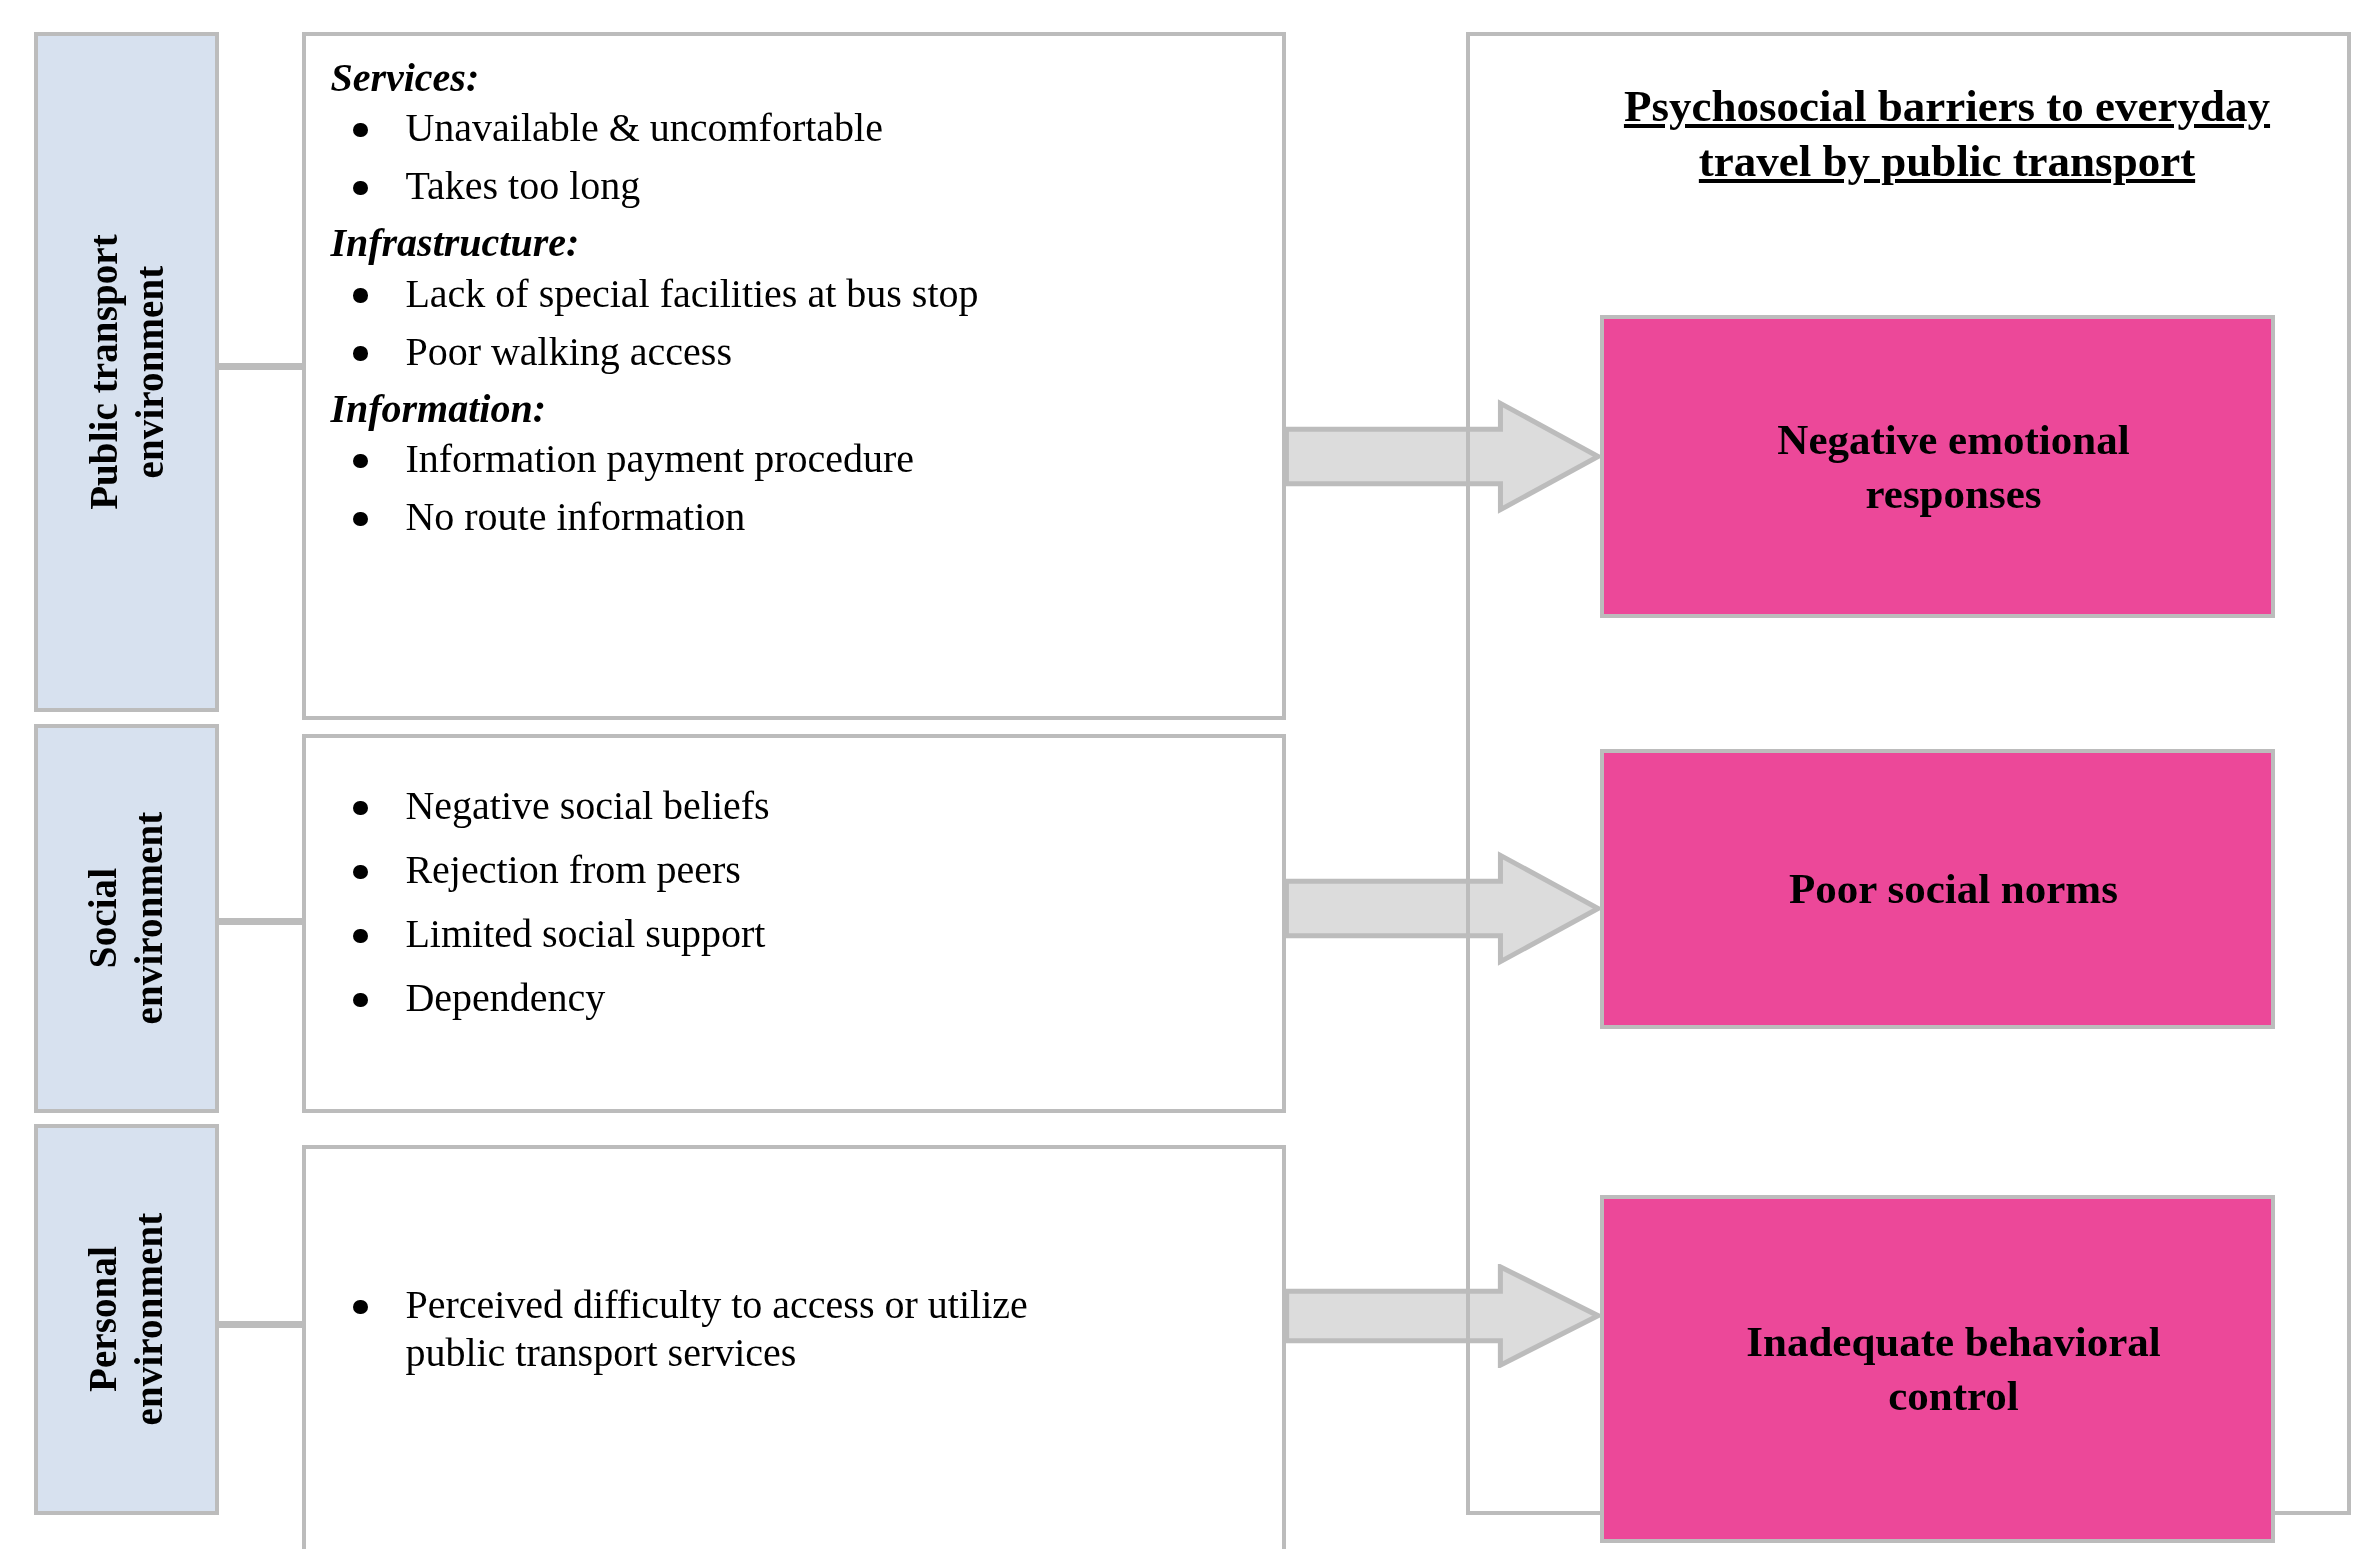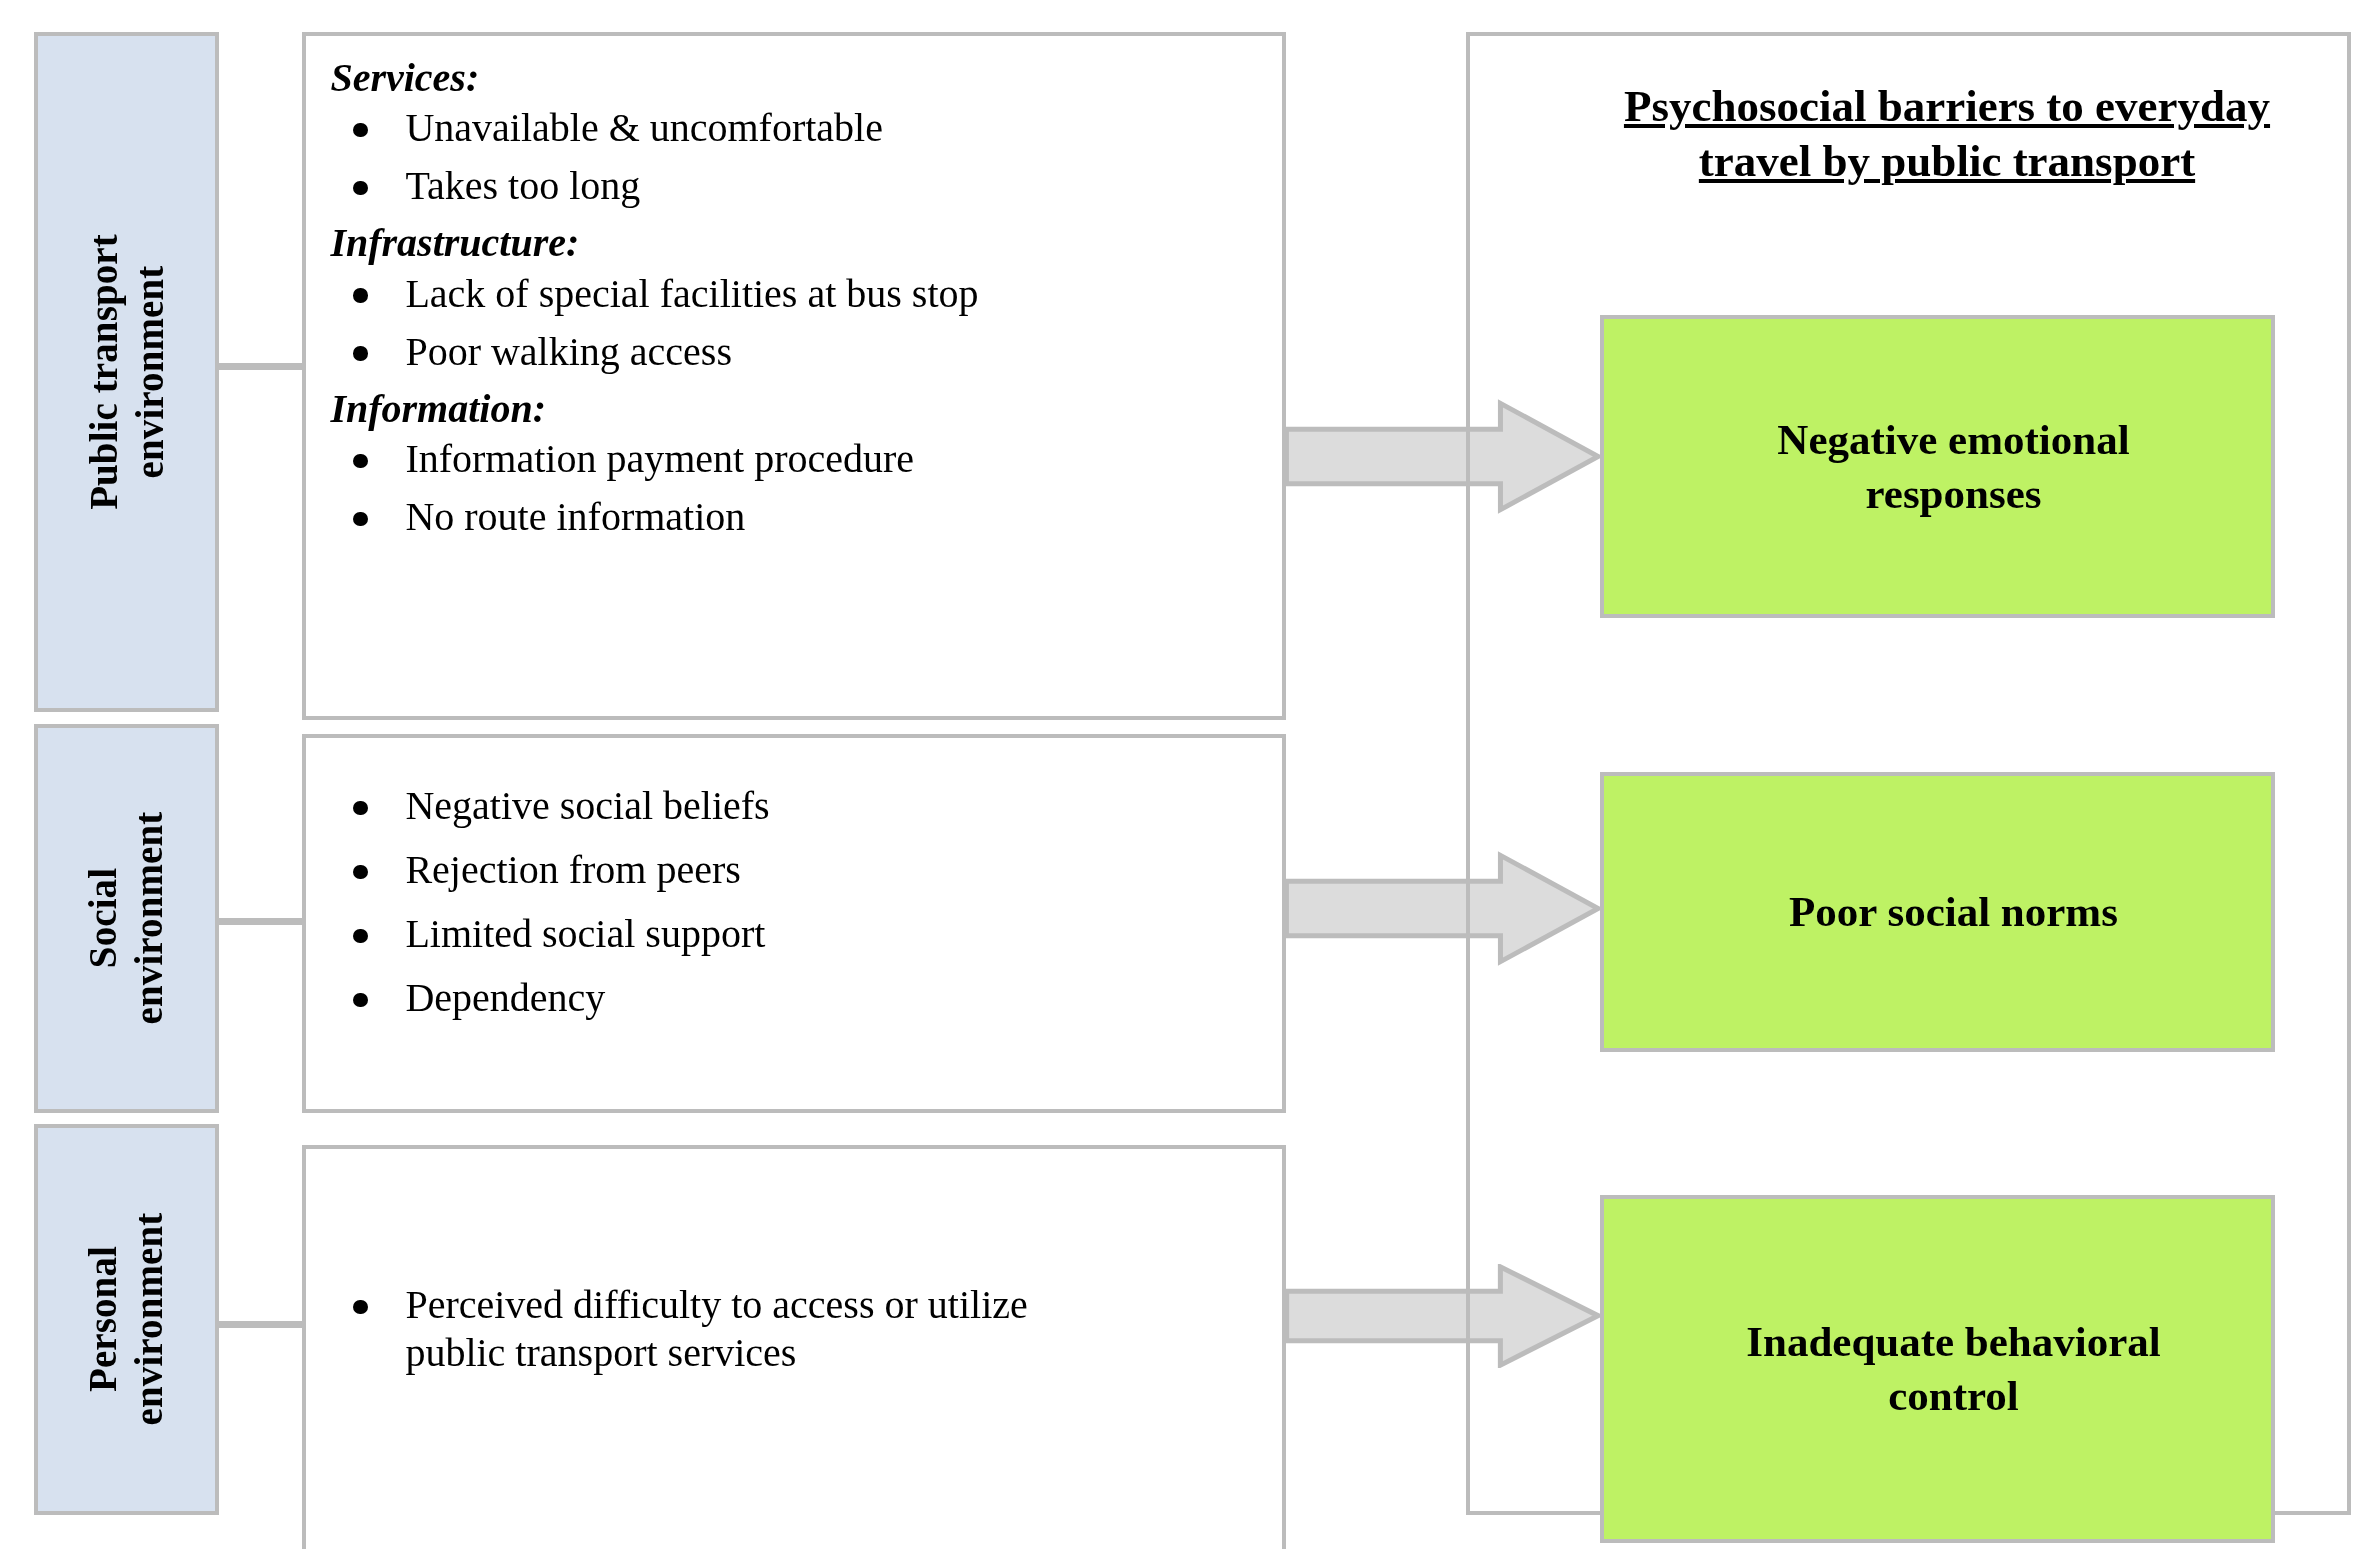--- a/index.html
+++ b/index.html
@@ -75,21 +75,21 @@
   .panel-title{
     position:absolute;
     text-align:center;
     font-weight:bold;
     font-size:45px;
     line-height:1.22;
     white-space:pre-line;
   }
   .out-box{
     position:absolute;
-    background:#bef264;
+    background:#ec4899;
     border:4.3px solid #bcbcbc;
     box-sizing:border-box;
     display:flex;align-items:center;justify-content:center;
     text-align:center;
     font-weight:bold;
     font-size:43px;
     line-height:1.25;
     white-space:pre-line;
     padding-left:32px;
   }
@@ -180,19 +180,19 @@
   </div>
 
   <div class="right-panel" style="left:1466px;top:32px;width:885px;height:1483px;"></div>
 
   <div class="panel-title" style="left:1527px;top:79px;width:840px;text-decoration:underline;">Psychosocial barriers to everyday
 travel by public transport</div>
 
   <div class="out-box" style="left:1600px;top:315px;width:675px;height:303px;">Negative emotional
 responses</div>
 
-  <div class="out-box" style="left:1600px;top:772px;width:675px;height:280px;">Poor social norms</div>
+  <div class="out-box" style="left:1600px;top:749px;width:675px;height:280px;">Poor social norms</div>
 
   <div class="out-box" style="left:1600px;top:1147px;width:675px;height:348px;margin-top:48px;">Inadequate behavioral
 control</div>
 
 </div>
 
 
 </body></html>

